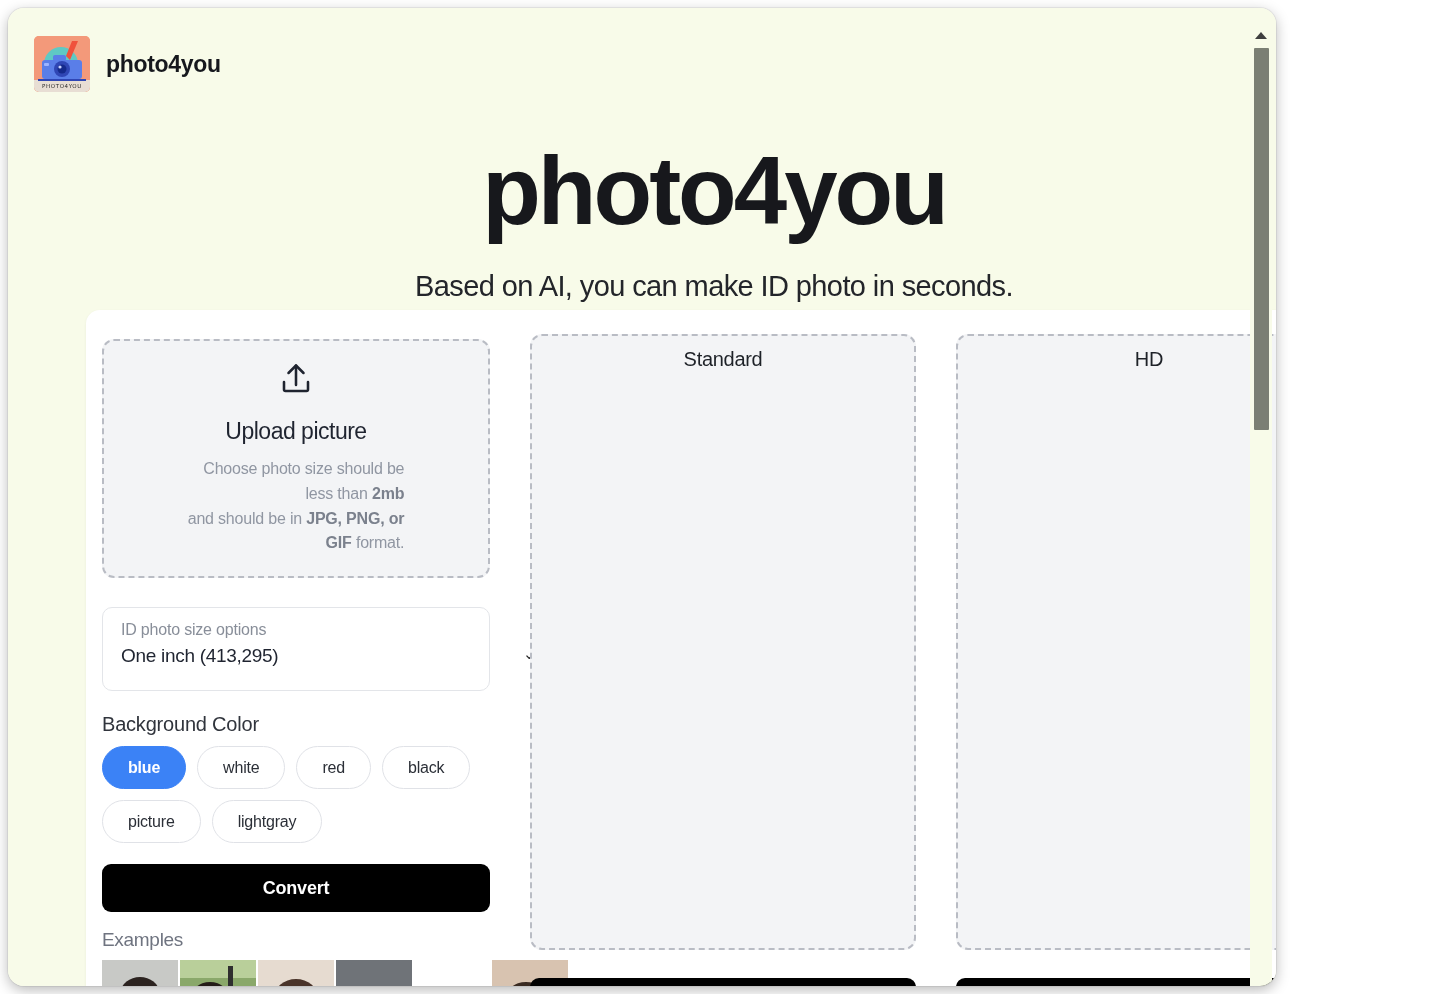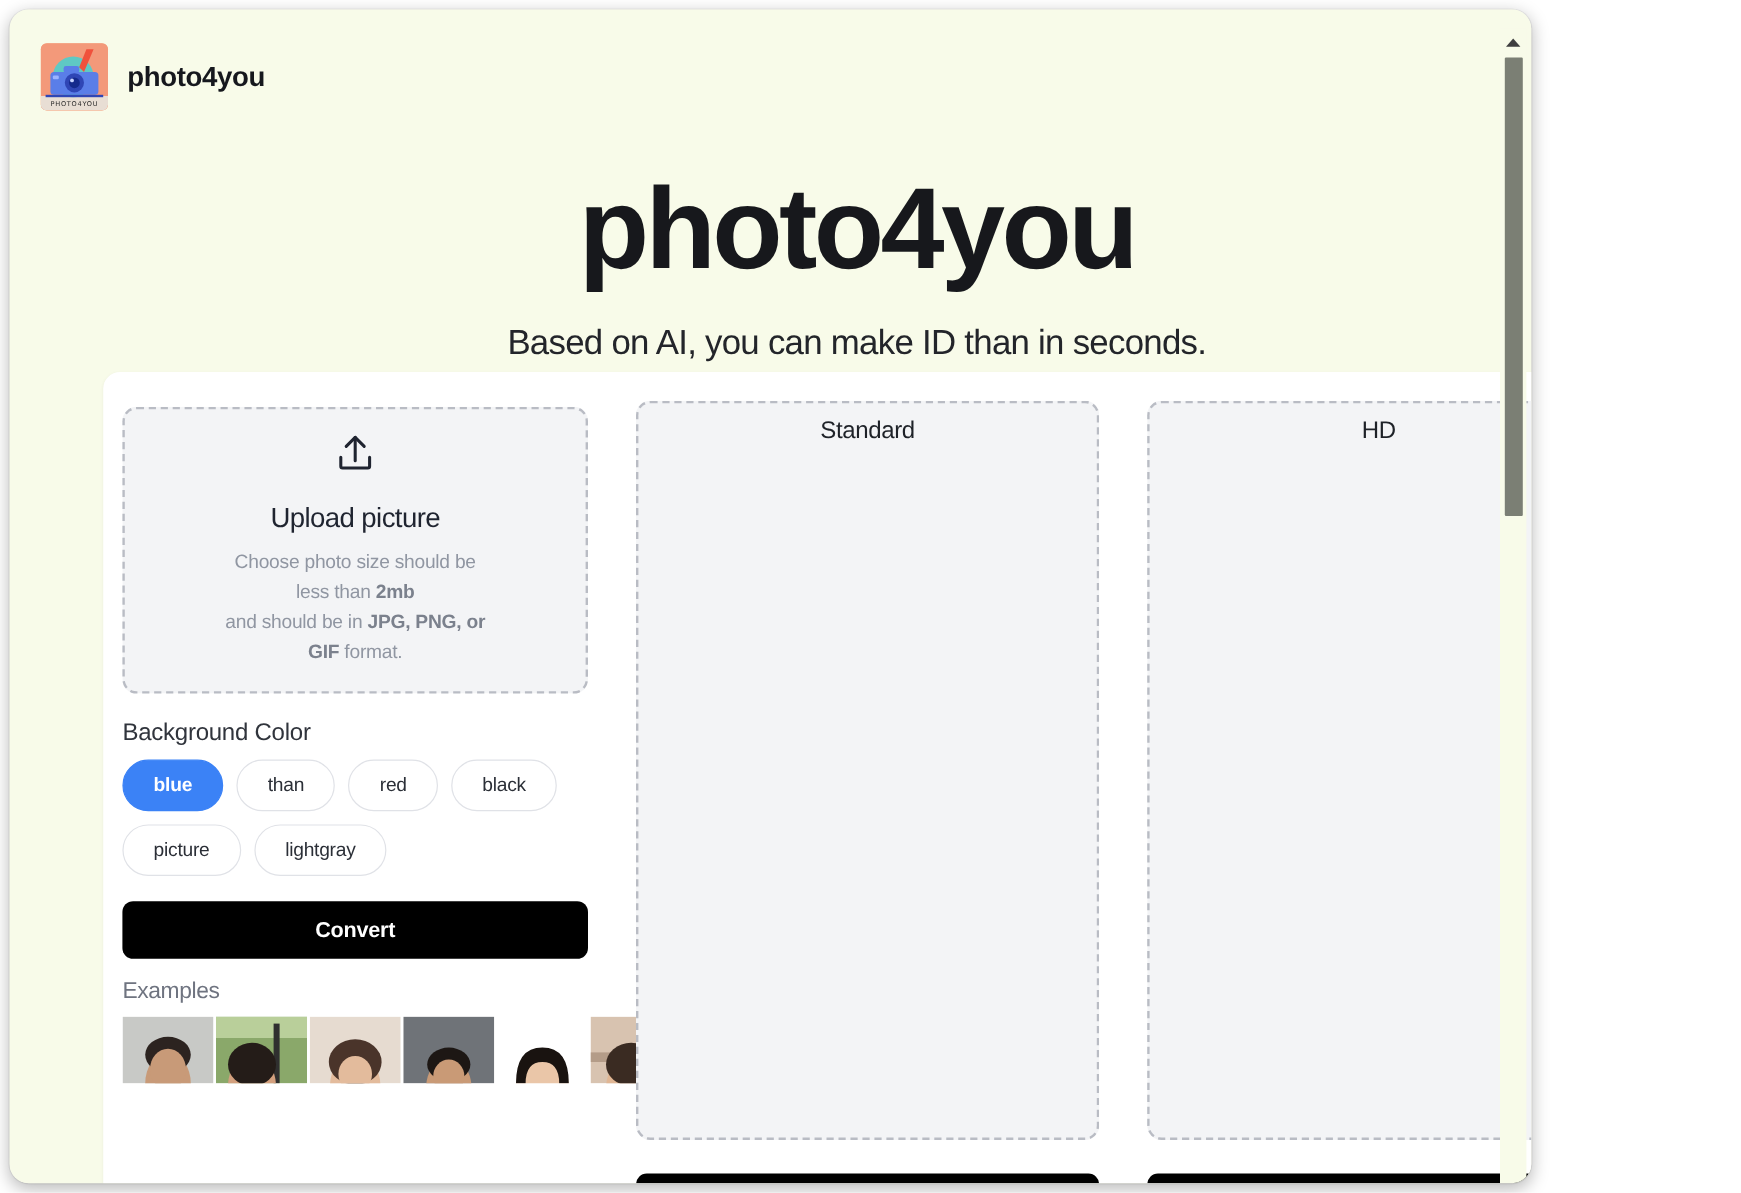--- a/index.html
+++ b/index.html
@@ -158,21 +158,21 @@
   .upload-title {
     font-size: 23px;
     font-weight: normal;
     color: #1f2430;
     letter-spacing: -0.5px;
     margin-bottom: 12px;
   }
   .upload-hint {
     font-size: 16px;
     color: #9096a2;
-    text-align: center;
+    text-align: right;
     line-height: 1.56;
     letter-spacing: -0.2px;
     padding: 0 8px;
   }
   .upload-hint b { color: #7b818d; font-weight: bold; }
 
   .size-select {
     position: relative;
     margin-top: 29px;
     width: 388px;
@@ -336,21 +336,21 @@
             <circle cx="26" cy="31" r="1.6" fill="#c8d4ff"></circle>
             <rect x="10" y="27" width="5" height="3" rx="1" fill="#9cb4ff"></rect>
             <rect x="4" y="43" width="48" height="2" fill="#2f46b5"></rect>
             <text x="28" y="52" font-family="DejaVu Sans, sans-serif" font-size="5.5" fill="#2b2b2b" text-anchor="middle" letter-spacing="0.6">PHOTO4YOU</text>
           </svg>
         </div>
         <div class="brand-name">photo4you</div>
       </div>
 
       <div class="hero-title">photo4you</div>
-      <div class="hero-sub">Based on AI, you can make ID than in seconds.</div>
+      <div class="hero-sub">Based on AI, you can make ID photo in seconds.</div>
 
       <div id="card">
 
         <div id="left-col">
 
           <div class="upload-box">
             <span class="upload-icon">
               <svg width="36" height="36" viewBox="0 0 24 24" fill="none" stroke="#1f2430" stroke-width="1.7" stroke-linecap="round" stroke-linejoin="round">
                 <path d="M12 16V3"></path>
                 <path d="M7 8l5-5 5 5"></path>
@@ -359,26 +359,31 @@
             </span>
             <div class="upload-title">Upload picture</div>
             <div class="upload-hint">
               <span>Choose photo size should be</span><br>
               <span>less than </span><b>2mb</b><br>
               <span>and should be in </span><b>JPG, PNG, or</b><br>
               <b>GIF</b><span> format.</span>
             </div>
           </div>
 
+          <div class="size-select">
+            <div class="size-select-label">ID photo size options</div>
+            <div class="size-select-value">One inch (413,295)</div>
+            <span class="size-select-chevron">⌄</span>
+          </div>
 
           <div class="bg-label">Background Color</div>
 
           <div class="chip-row">
             <div class="chip selected">blue</div>
-            <div class="chip">than</div>
+            <div class="chip">white</div>
             <div class="chip">red</div>
             <div class="chip">black</div>
             <div class="chip">picture</div>
             <div class="chip">lightgray</div>
           </div>
 
           <button class="convert-btn">Convert</button>
 
           <div class="examples-label">Examples</div>
 

